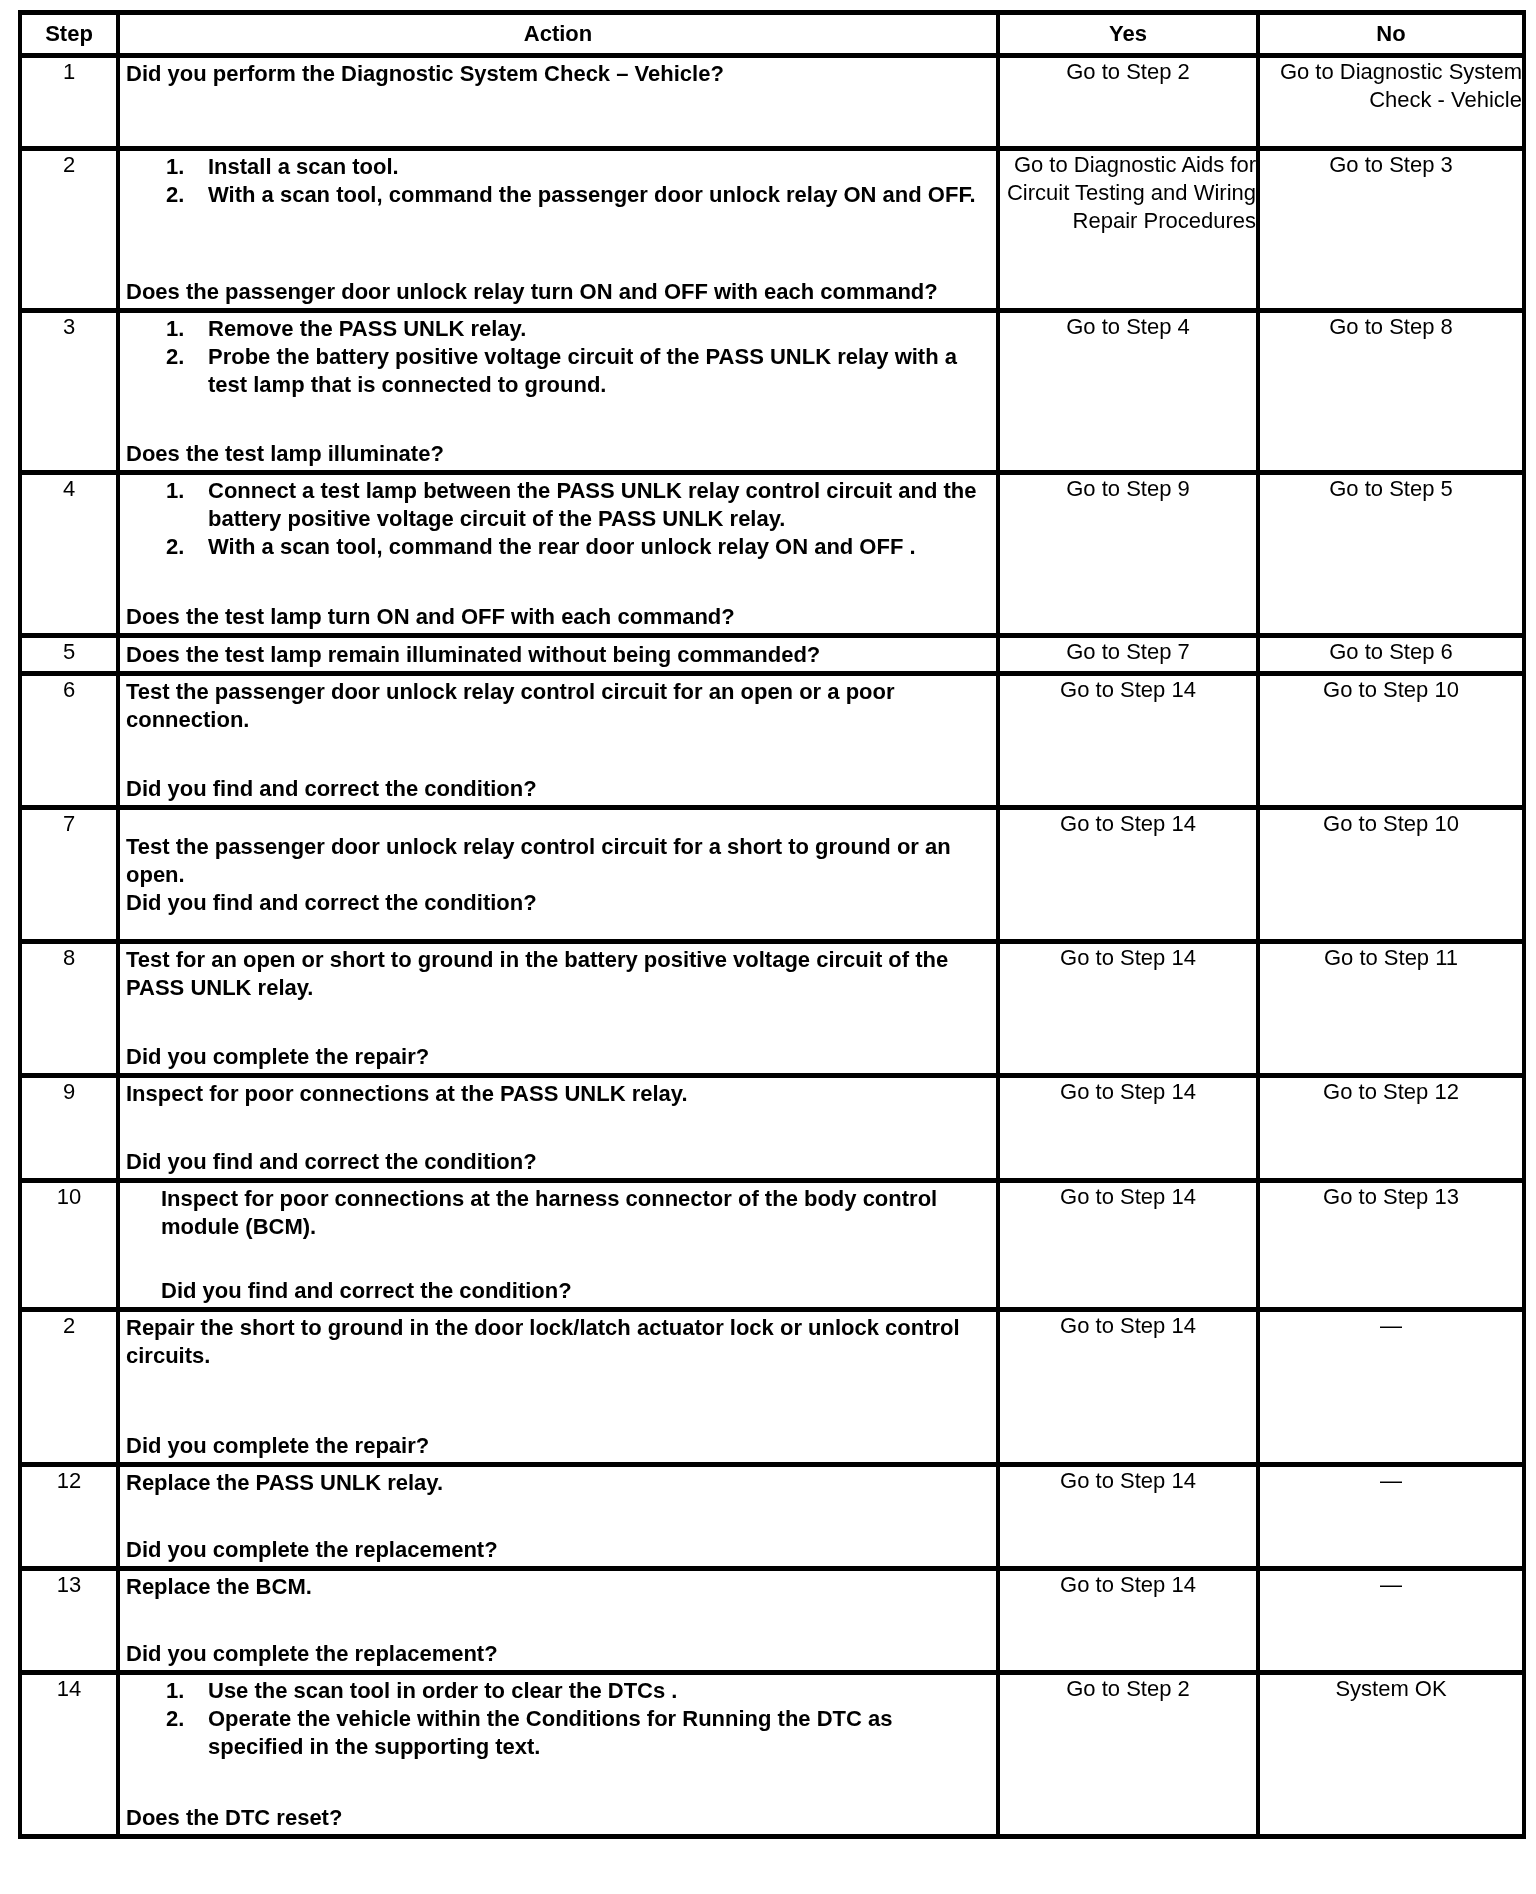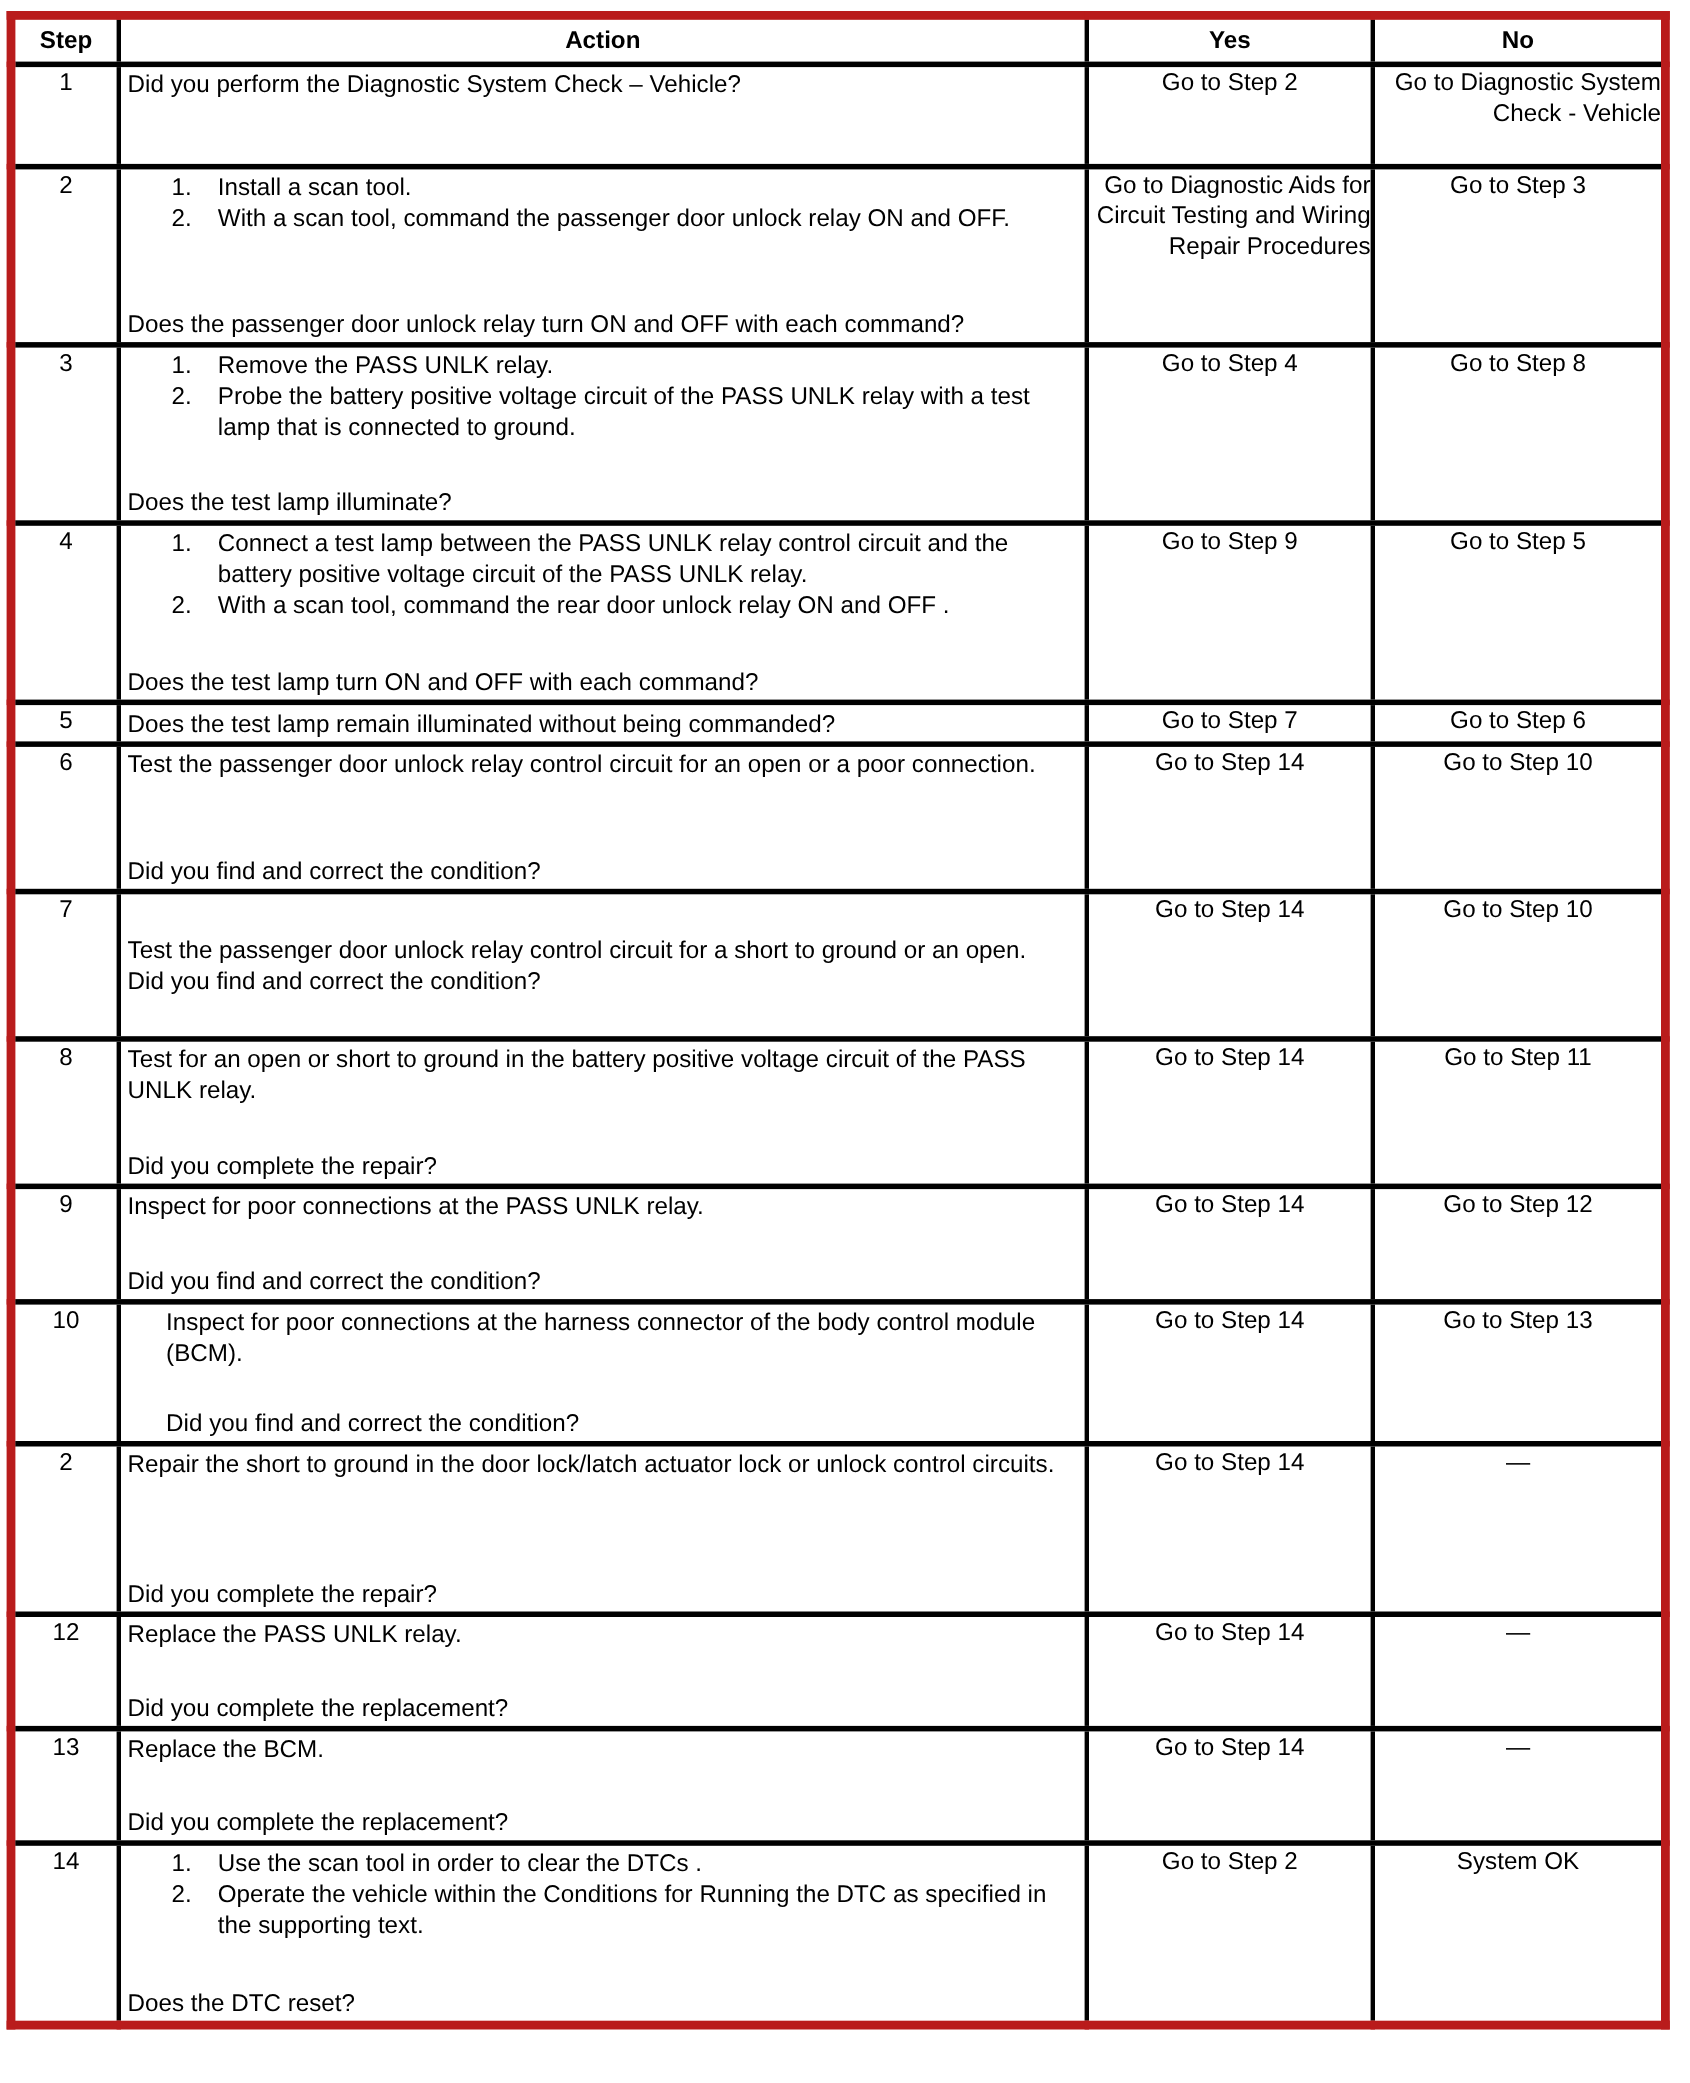--- a/index.html
+++ b/index.html
@@ -9,26 +9,26 @@
     }
     body {
       width: 1536px;
       height: 1894px;
       position: relative;
       font-family: "Liberation Sans", sans-serif;
       color: #000000;
     }
     table.diag {
       position: absolute;
-      left: 6px;
+      left: 18px;
       top: 10px;
       width: 1504px;
       border-collapse: collapse;
       table-layout: fixed;
-      border: 8px solid #b91c1c;
+      border: 2px solid #b91c1c;
     }
     table.diag th, table.diag td {
       border-left: 4px solid #000;
       border-right: 4px solid #000;
       border-top: 5px solid #000;
       border-bottom: 5px solid #000;
       padding: 0;
       vertical-align: top;
       font-size: 22px;
       line-height: 28px;
@@ -53,20 +53,21 @@
     td.action {
       position: relative;
     }
     .action-inner {
       display: flex;
       flex-direction: column;
       justify-content: space-between;
       height: 100%;
       box-sizing: border-box;
       padding: 2px 4px 2px 6px;
+      font-weight: bold;
     }
     .action-text { white-space: normal; }
     .action-question { }
     ol.steps {
       margin: 0;
       padding: 0 0 0 82px;
       list-style: none;
       counter-reset: item;
     }
     ol.steps li {

